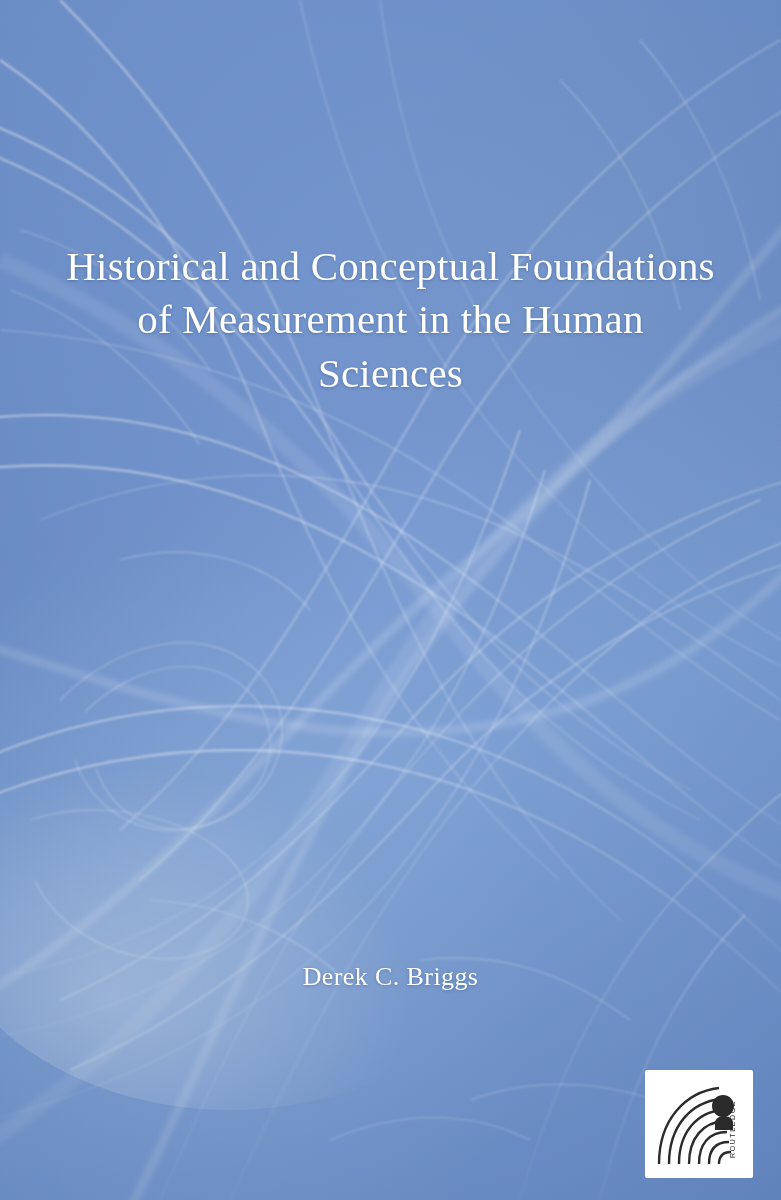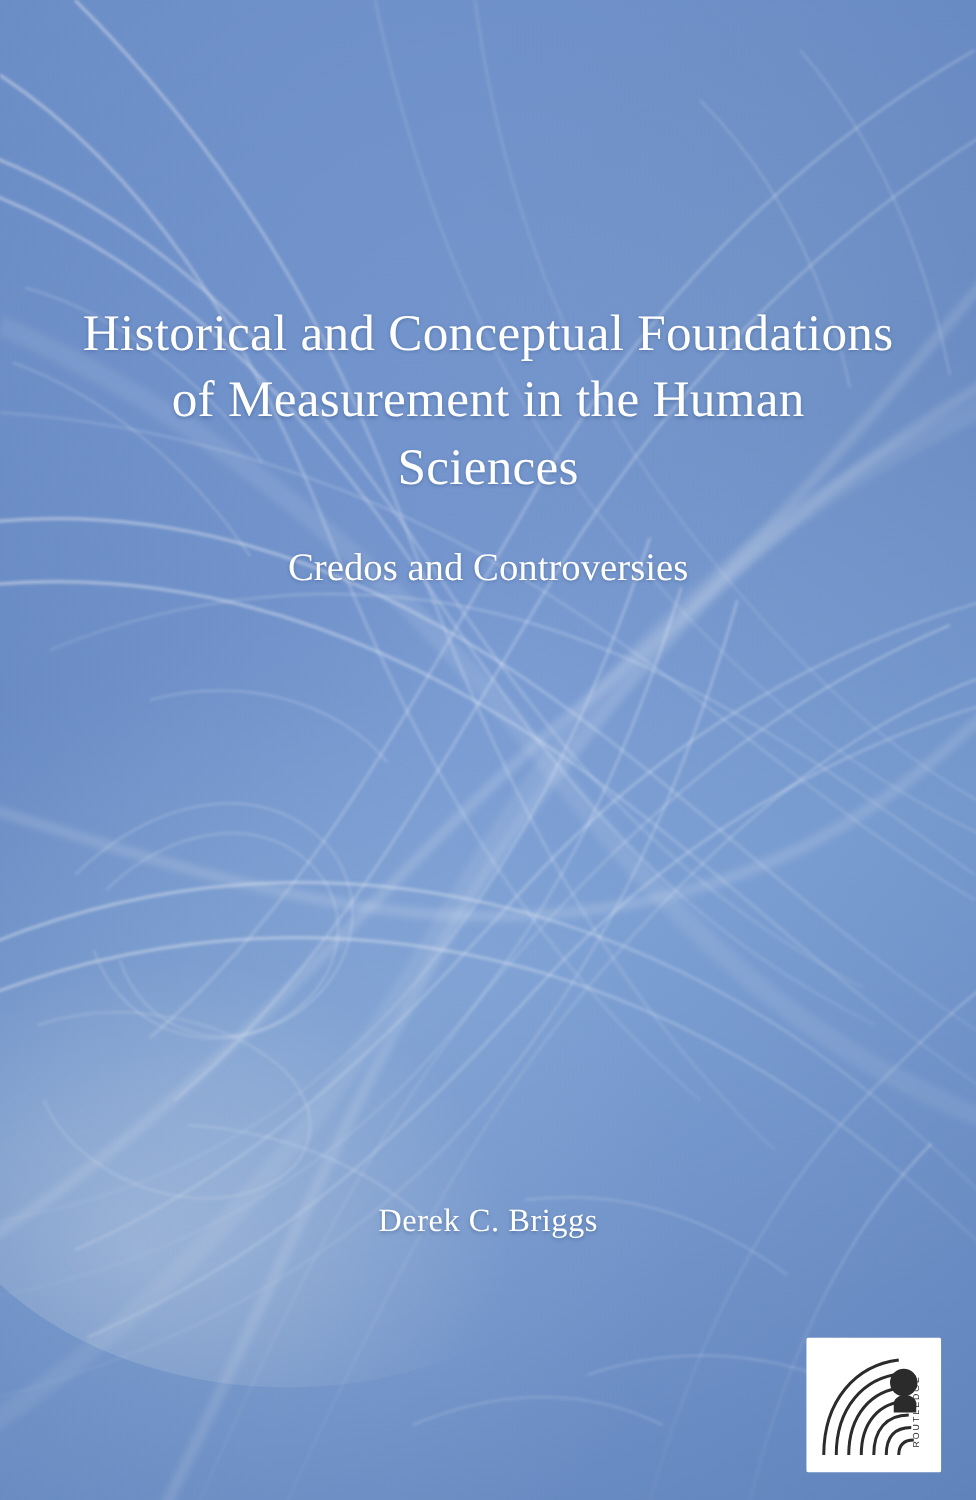--- a/index.html
+++ b/index.html
@@ -170,21 +170,20 @@
     <g filter="url(#softer)" fill="none" stroke="#ffffff" stroke-opacity="0.10" stroke-width="16">
       <path d="M-40,1160 C 140,1050 260,900 360,730 C 460,560 580,420 800,320"></path>
       <path d="M0,260 C 160,330 300,440 430,600 C 540,740 640,840 800,900"></path>
     </g>
   </svg>
 
   <div class="vignette"></div>
 
   <div class="title-block">
     <h1 class="book-title">Historical and Conceptual Foundations of Measurement in the Human Sciences</h1>
-    <h2 class="book-subtitle">Credos and Controversies</h2>
   </div>
 
   <div class="author">Derek C. Briggs</div>
 
   <div class="publisher-logo">
     <svg viewBox="0 0 108 108" width="108" height="108" aria-hidden="true">
       <rect x="0" y="0" width="108" height="108" rx="2" fill="#ffffff"></rect>
       <g fill="none" stroke="#2b2b2b" stroke-width="2.4">
         <path d="M14,94 C 14,50 40,22 74,18"></path>
         <path d="M24,94 C 24,56 46,32 76,29"></path>

